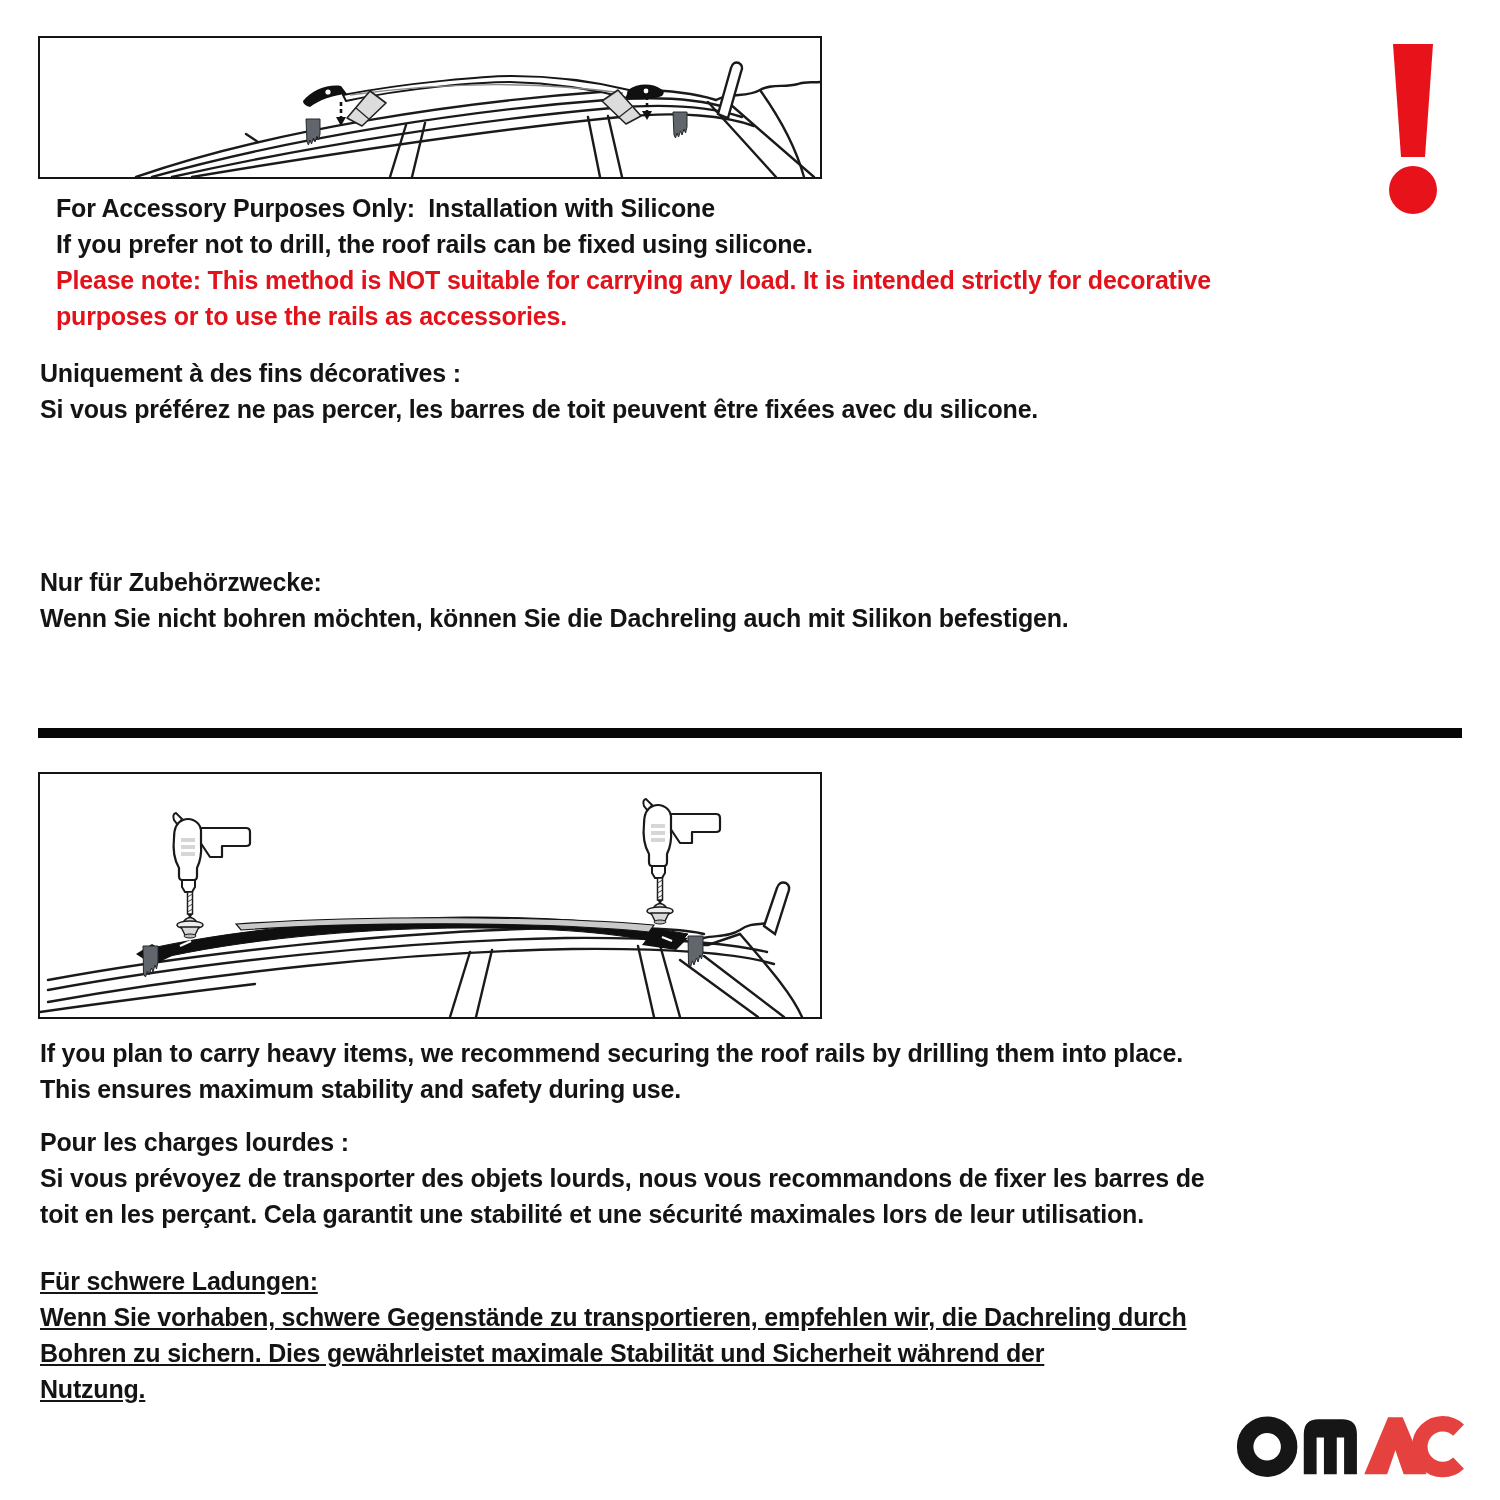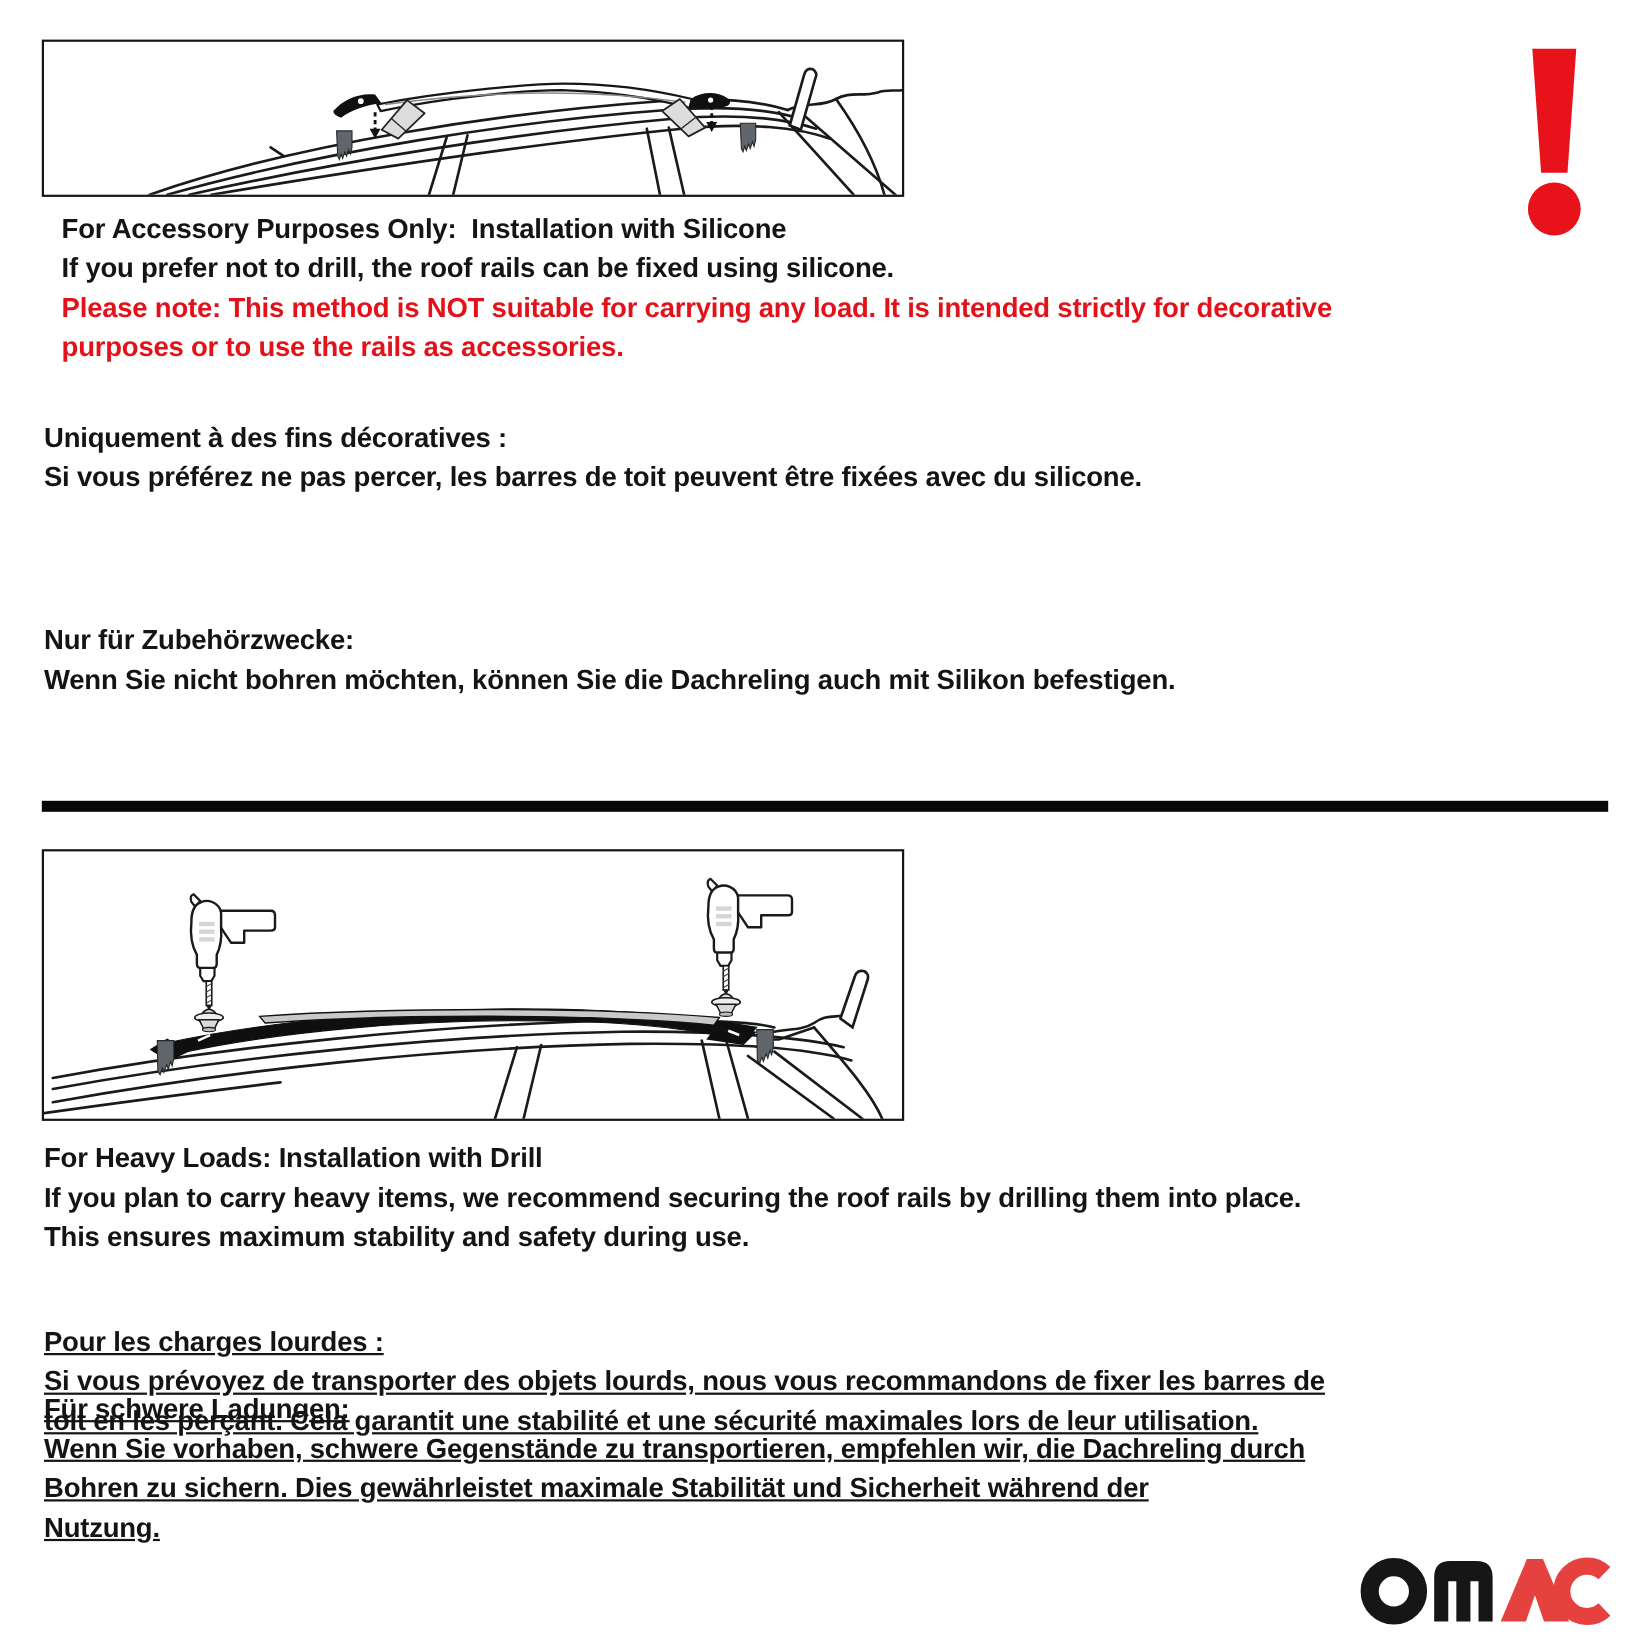--- a/index.html
+++ b/index.html
@@ -87,21 +87,21 @@
   <circle cx="27" cy="146" r="24" fill="#e8121a"></circle>
 </svg>
 
 <section class="tblock" style="top:190px;margin-left:16px;">
   <p>For Accessory Purposes Only:  Installation with Silicone</p>
   <p>If you prefer not to drill, the roof rails can be fixed using silicone.</p>
   <p class="warn">Please note: This method is NOT suitable for carrying any load. It is intended strictly for decorative
 purposes or to use the rails as accessories.</p>
 </section>
 
-<section class="tblock" style="top:380px;">
+<section class="tblock" style="top:355px;">
   <p>Uniquement à des fins décoratives :</p>
   <p>Si vous préférez ne pas percer, les barres de toit peuvent être fixées avec du silicone.</p>
 </section>
 
 <section class="tblock" style="top:564px;">
   <p>Nur für Zubehörzwecke:</p>
   <p>Wenn Sie nicht bohren möchten, können Sie die Dachreling auch mit Silikon befestigen.</p>
 </section>
 
 <div class="divider"></div>
@@ -154,26 +154,25 @@
       <use href="#d2-drill" transform="translate(620,28)"></use>
     </g>
     <g>
       <path transform="translate(103,172)" d="M0,0 h15 v16 l-1.5,7 -1.5,-4 -2,7 -1.5,-4 -2.5,7 -1.5,-4 -2,6 -2,-3 z" fill="#60666b" stroke="#24282b" stroke-width="1"></path>
       <path transform="translate(648,162)" d="M0,0 h15 v16 l-1.5,7 -1.5,-4 -2,7 -1.5,-4 -2.5,7 -1.5,-4 -2,6 -2,-3 z" fill="#60666b" stroke="#24282b" stroke-width="1"></path>
     </g>
   </svg>
 </div>
 
 <section class="tblock" style="top:1035px;">
-  <p>For Heavy Loads: Installation with Drill</p>
   <p>If you plan to carry heavy items, we recommend securing the roof rails by drilling them into place.
 This ensures maximum stability and safety during use.</p>
 </section>
 
-<section class="tblock" style="top:1202px;text-decoration:underline;">
+<section class="tblock" style="top:1124px;">
   <p>Pour les charges lourdes :</p>
   <p>Si vous prévoyez de transporter des objets lourds, nous vous recommandons de fixer les barres de
 toit en les perçant. Cela garantit une stabilité et une sécurité maximales lors de leur utilisation.</p>
 </section>
 
 <section class="tblock" style="top:1263px;width:1180px;text-decoration:underline;">
   <p>Für schwere Ladungen:</p>
   <p>Wenn Sie vorhaben, schwere Gegenstände zu transportieren, empfehlen wir, die Dachreling durch
 Bohren zu sichern. Dies gewährleistet maximale Stabilität und Sicherheit während der
 Nutzung.</p>

